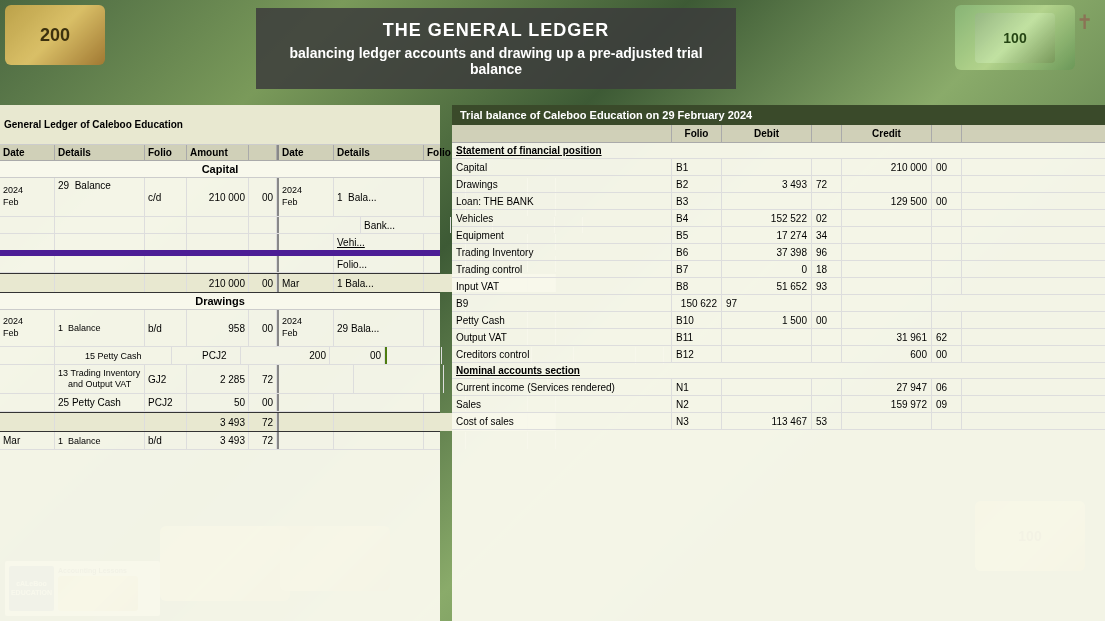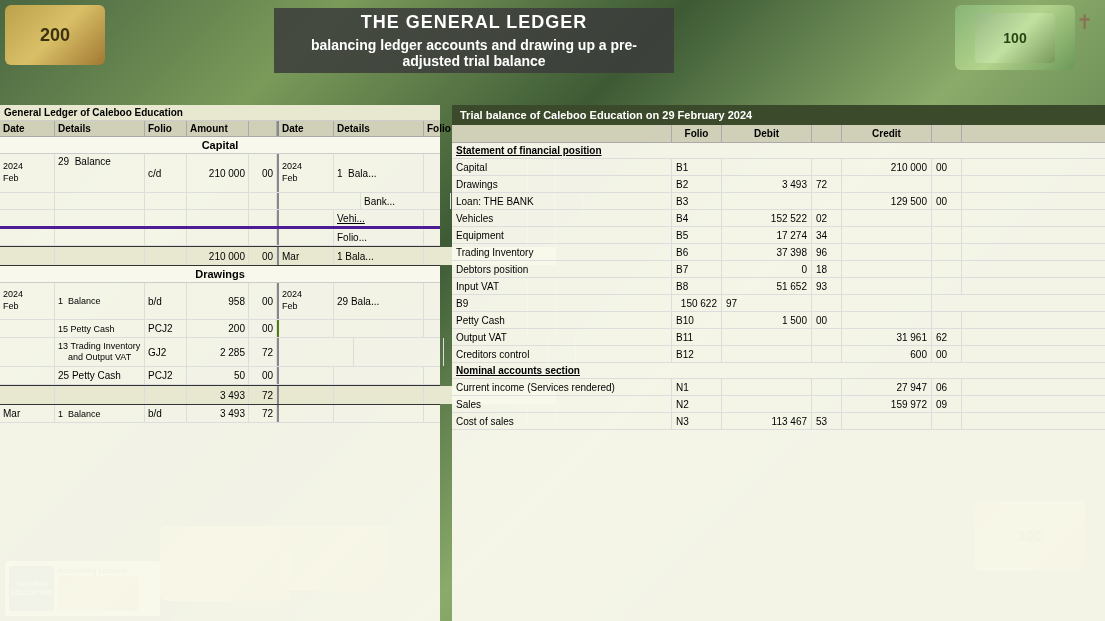--- a/index.html
+++ b/index.html
@@ -17,26 +17,26 @@
       position: absolute;
       inset: 0;
       background: linear-gradient(135deg, #4a6741 0%, #7a9a5a 20%, #3d5a35 40%, #8aab6a 60%, #5a7a4a 80%, #6a8a55 100%);
       z-index: 0;
     }
 
     
     .title-box {
       position: absolute;
       top: 8px;
-      left: 274px;
-      width: 400px;
+      left: 256px;
+      width: 480px;
       background: rgba(60,60,60,0.85);
       color: white;
       text-align: center;
-      padding: 4px 20px;
+      padding: 12px 20px;
       z-index: 10;
     }
     .title-box .title-main {
       font-size: 18px;
       font-weight: bold;
       letter-spacing: 1px;
     }
     .title-box .title-sub {
       font-size: 14px;
       font-weight: bold;
@@ -132,21 +132,21 @@
     .ledger-panel {
       background: rgba(248,248,235,0.97);
       min-width: 440px;
       width: 440px;
     }
 
     .ledger-header-row {
       background: #e8e8d0;
       display: flex;
       align-items: center;
-      padding: 2px 4px;
+      padding: 14px 4px;
       font-weight: bold;
       font-size: 10px;
       border-bottom: 1px solid #ccc;
     }
     .ledger-col-h {
       padding: 2px 3px;
       font-weight: bold;
       font-size: 10px;
       border-right: 1px solid #aaa;
       text-align: left;
@@ -330,21 +330,21 @@
       </div>
       <div style="display:grid;grid-template-columns:55px 90px 42px 62px 28px;min-height:16px;padding-left:27px;">
         <div class="ledger-cell"></div>
         <div class="ledger-cell">Bank...</div>
         <div class="ledger-cell"></div>
         <div class="ledger-cell"></div>
         <div class="ledger-cell"></div>
       </div>
     </div>
 
-    <div style="display:grid;grid-template-columns:1fr 1fr;border-bottom:3px solid #4c1d95;text-decoration:underline;">
+    <div style="display:grid;grid-template-columns:1fr 1fr;border-bottom:6px solid #4c1d95;text-decoration:underline;">
       <div style="display:grid;grid-template-columns:55px 90px 42px 62px 28px;border-right:2px solid #888;min-height:16px;">
         <div class="ledger-cell"></div>
         <div class="ledger-cell"></div>
         <div class="ledger-cell"></div>
         <div class="ledger-cell"></div>
         <div class="ledger-cell"></div>
       </div>
       <div style="display:grid;grid-template-columns:55px 90px 42px 62px 28px;min-height:16px;">
         <div class="ledger-cell"></div>
         <div class="ledger-cell">Vehi...</div>
@@ -410,21 +410,21 @@
             </div>
           </div>
         <div class="ledger-cell">29&nbsp;Bala...</div>
         <div class="ledger-cell"></div>
         <div class="ledger-cell"></div>
         <div class="ledger-cell"></div>
       </div>
     </div>
 
     <div style="display:grid;grid-template-columns:1fr 1fr;border-bottom:1px solid #ddd;">
-      <div style="display:grid;grid-template-columns:55px 90px 42px 62px 28px;border-right:2px solid #4d7c0f;min-height:17px;">
+      <div style="display:grid;grid-template-columns:55px 90px 42px 62px 28px;border-right:2px solid #4d7c0f;min-height:17px;gap:27px;">
         <div class="ledger-cell"></div>
         <div class="ledger-cell" style="font-size:9px;">15&nbsp;Petty Cash</div>
         <div class="ledger-cell">PCJ2</div>
         <div class="ledger-cell num">200</div>
         <div class="ledger-cell num">00</div>
       </div>
       <div style="display:grid;grid-template-columns:55px 90px 42px 62px 28px;min-height:17px;">
         <div class="ledger-cell"></div>
         <div class="ledger-cell"></div>
         <div class="ledger-cell"></div>
@@ -565,21 +565,21 @@
     <div class="trial-row">
       <div class="trial-cell">Trading Inventory</div>
       <div class="trial-cell">B6</div>
       <div class="trial-cell num">37 398</div>
       <div class="trial-cell">96</div>
       <div class="trial-cell"></div>
       <div class="trial-cell"></div>
     </div>
 
     <div class="trial-row">
-      <div class="trial-cell">Debtors position</div>
+      <div class="trial-cell">Trading control</div>
       <div class="trial-cell">B7</div>
       <div class="trial-cell num">0</div>
       <div class="trial-cell">18</div>
       <div class="trial-cell"></div>
       <div class="trial-cell"></div>
     </div>
 
     <div class="trial-row">
       <div class="trial-cell">Input VAT</div>
       <div class="trial-cell">B8</div>

